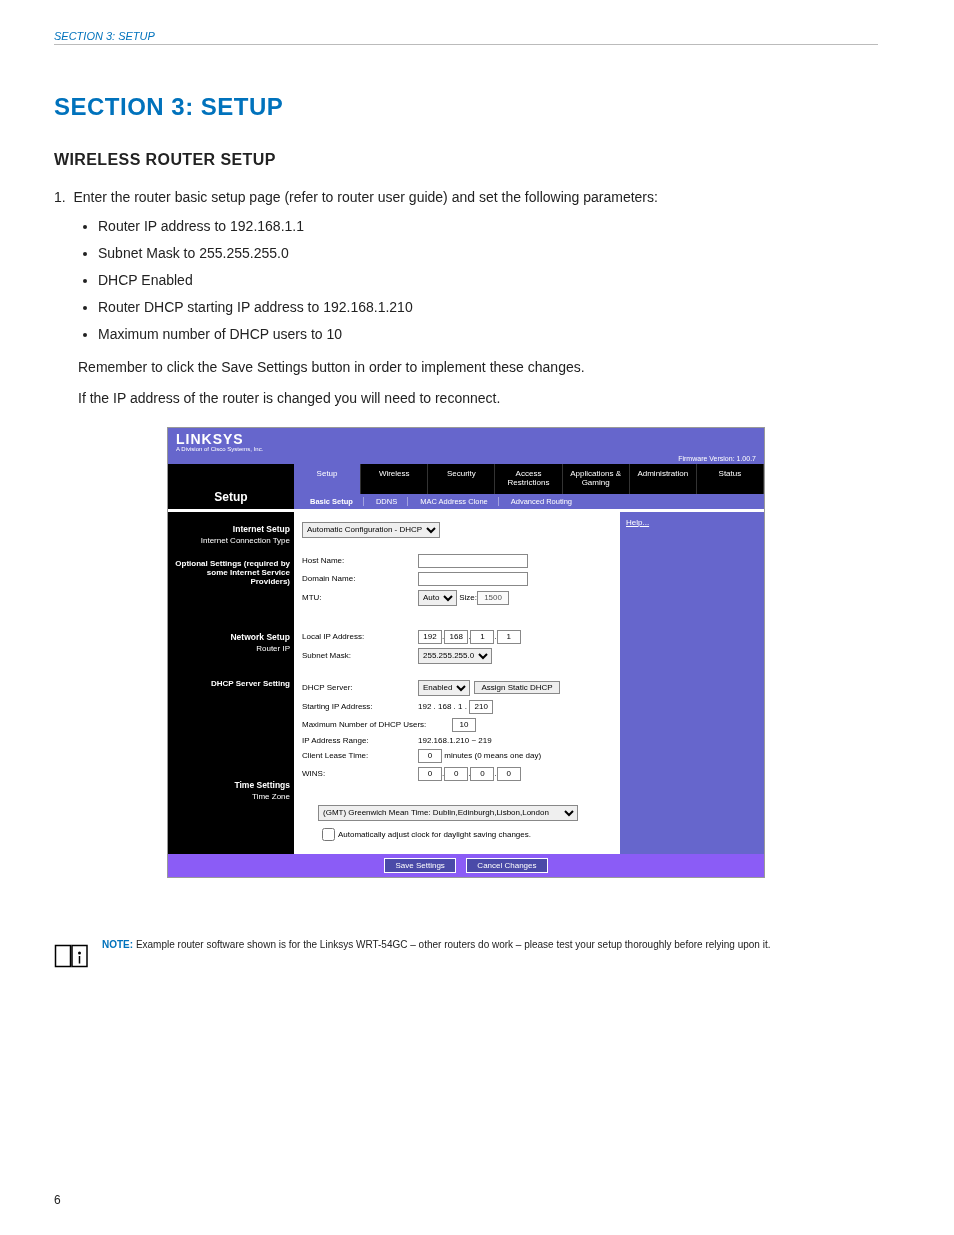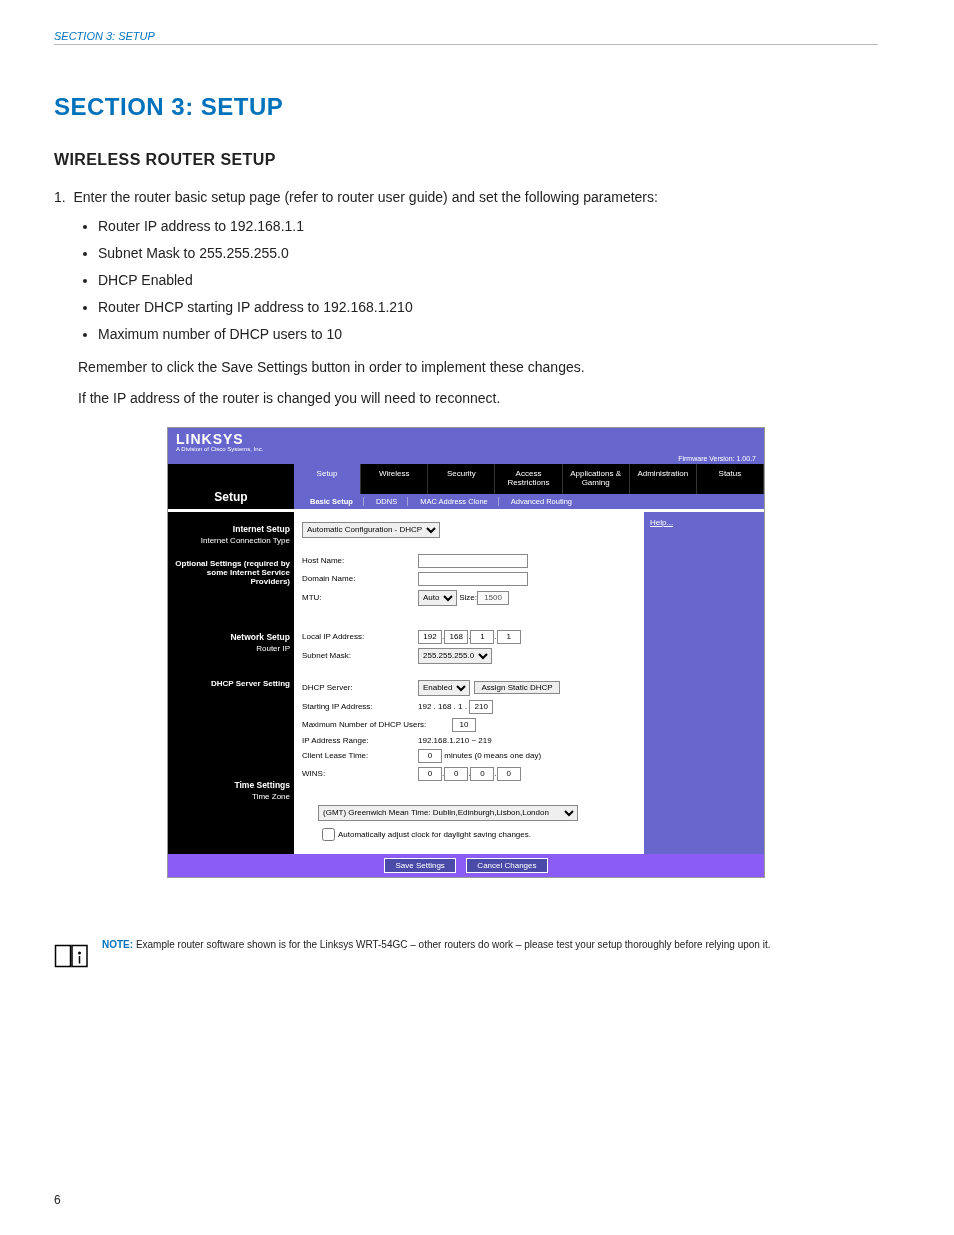--- a/index.html
+++ b/index.html
@@ -138,21 +138,21 @@
   .content-mid { flex: 1; background: #fff; padding: 6px 8px; font-size: 8px; color: #000; }
   .content-mid .row { margin: 4px 0; display: flex; align-items: center; }
   .content-mid label.k { width: 116px; display: inline-block; }
   .content-mid input[type=text] {
     font-size: 8px; height: 14px; border: 1px solid #888; padding: 0 2px;
   }
   .content-mid select { font-size: 8px; height: 16px; border: 1px solid #888; }
   .ipbox { width: 24px; text-align: center; }
   .spacer { height: 8px; }
   .content-right {
-    width: 120px;
+    width: 144px;
     background: #6666cc;
     padding: 6px;
     font-size: 8px;
     color: #fff;
   }
   .content-right .help { text-decoration: underline; cursor: pointer; }
   .btn-row {
     background: #8b5cf6;
     text-align: center;
     padding: 4px 0;

